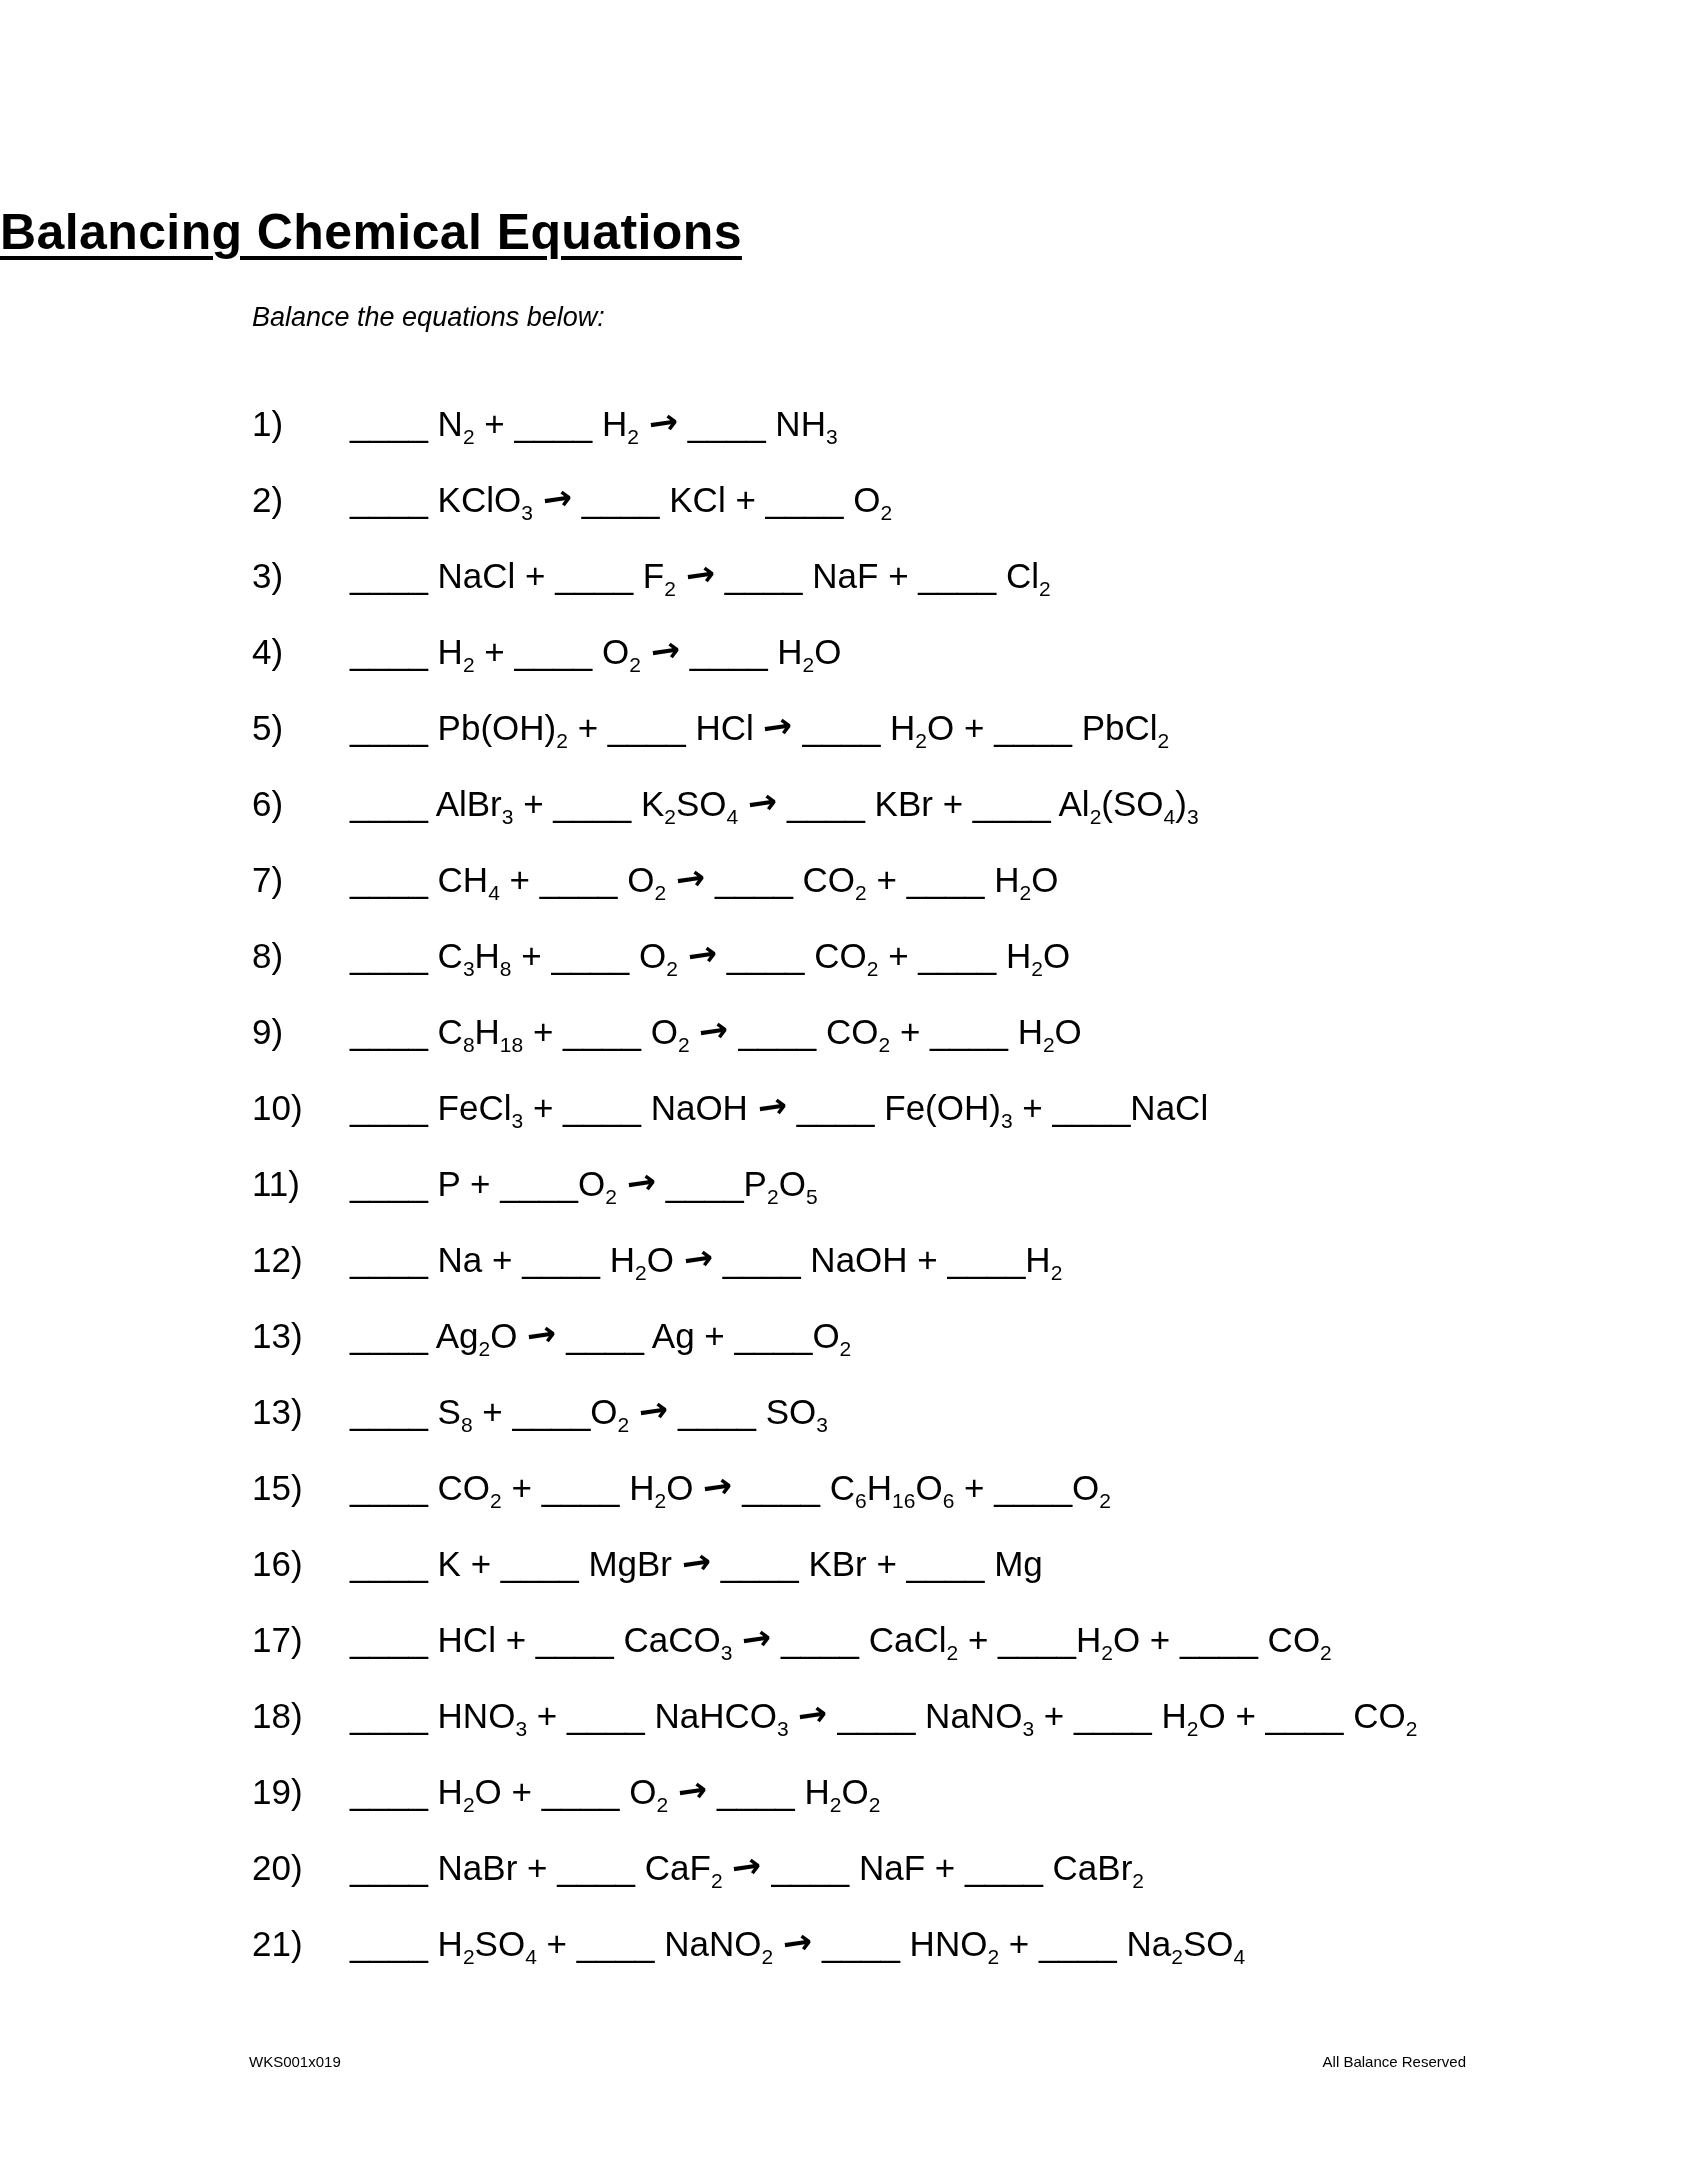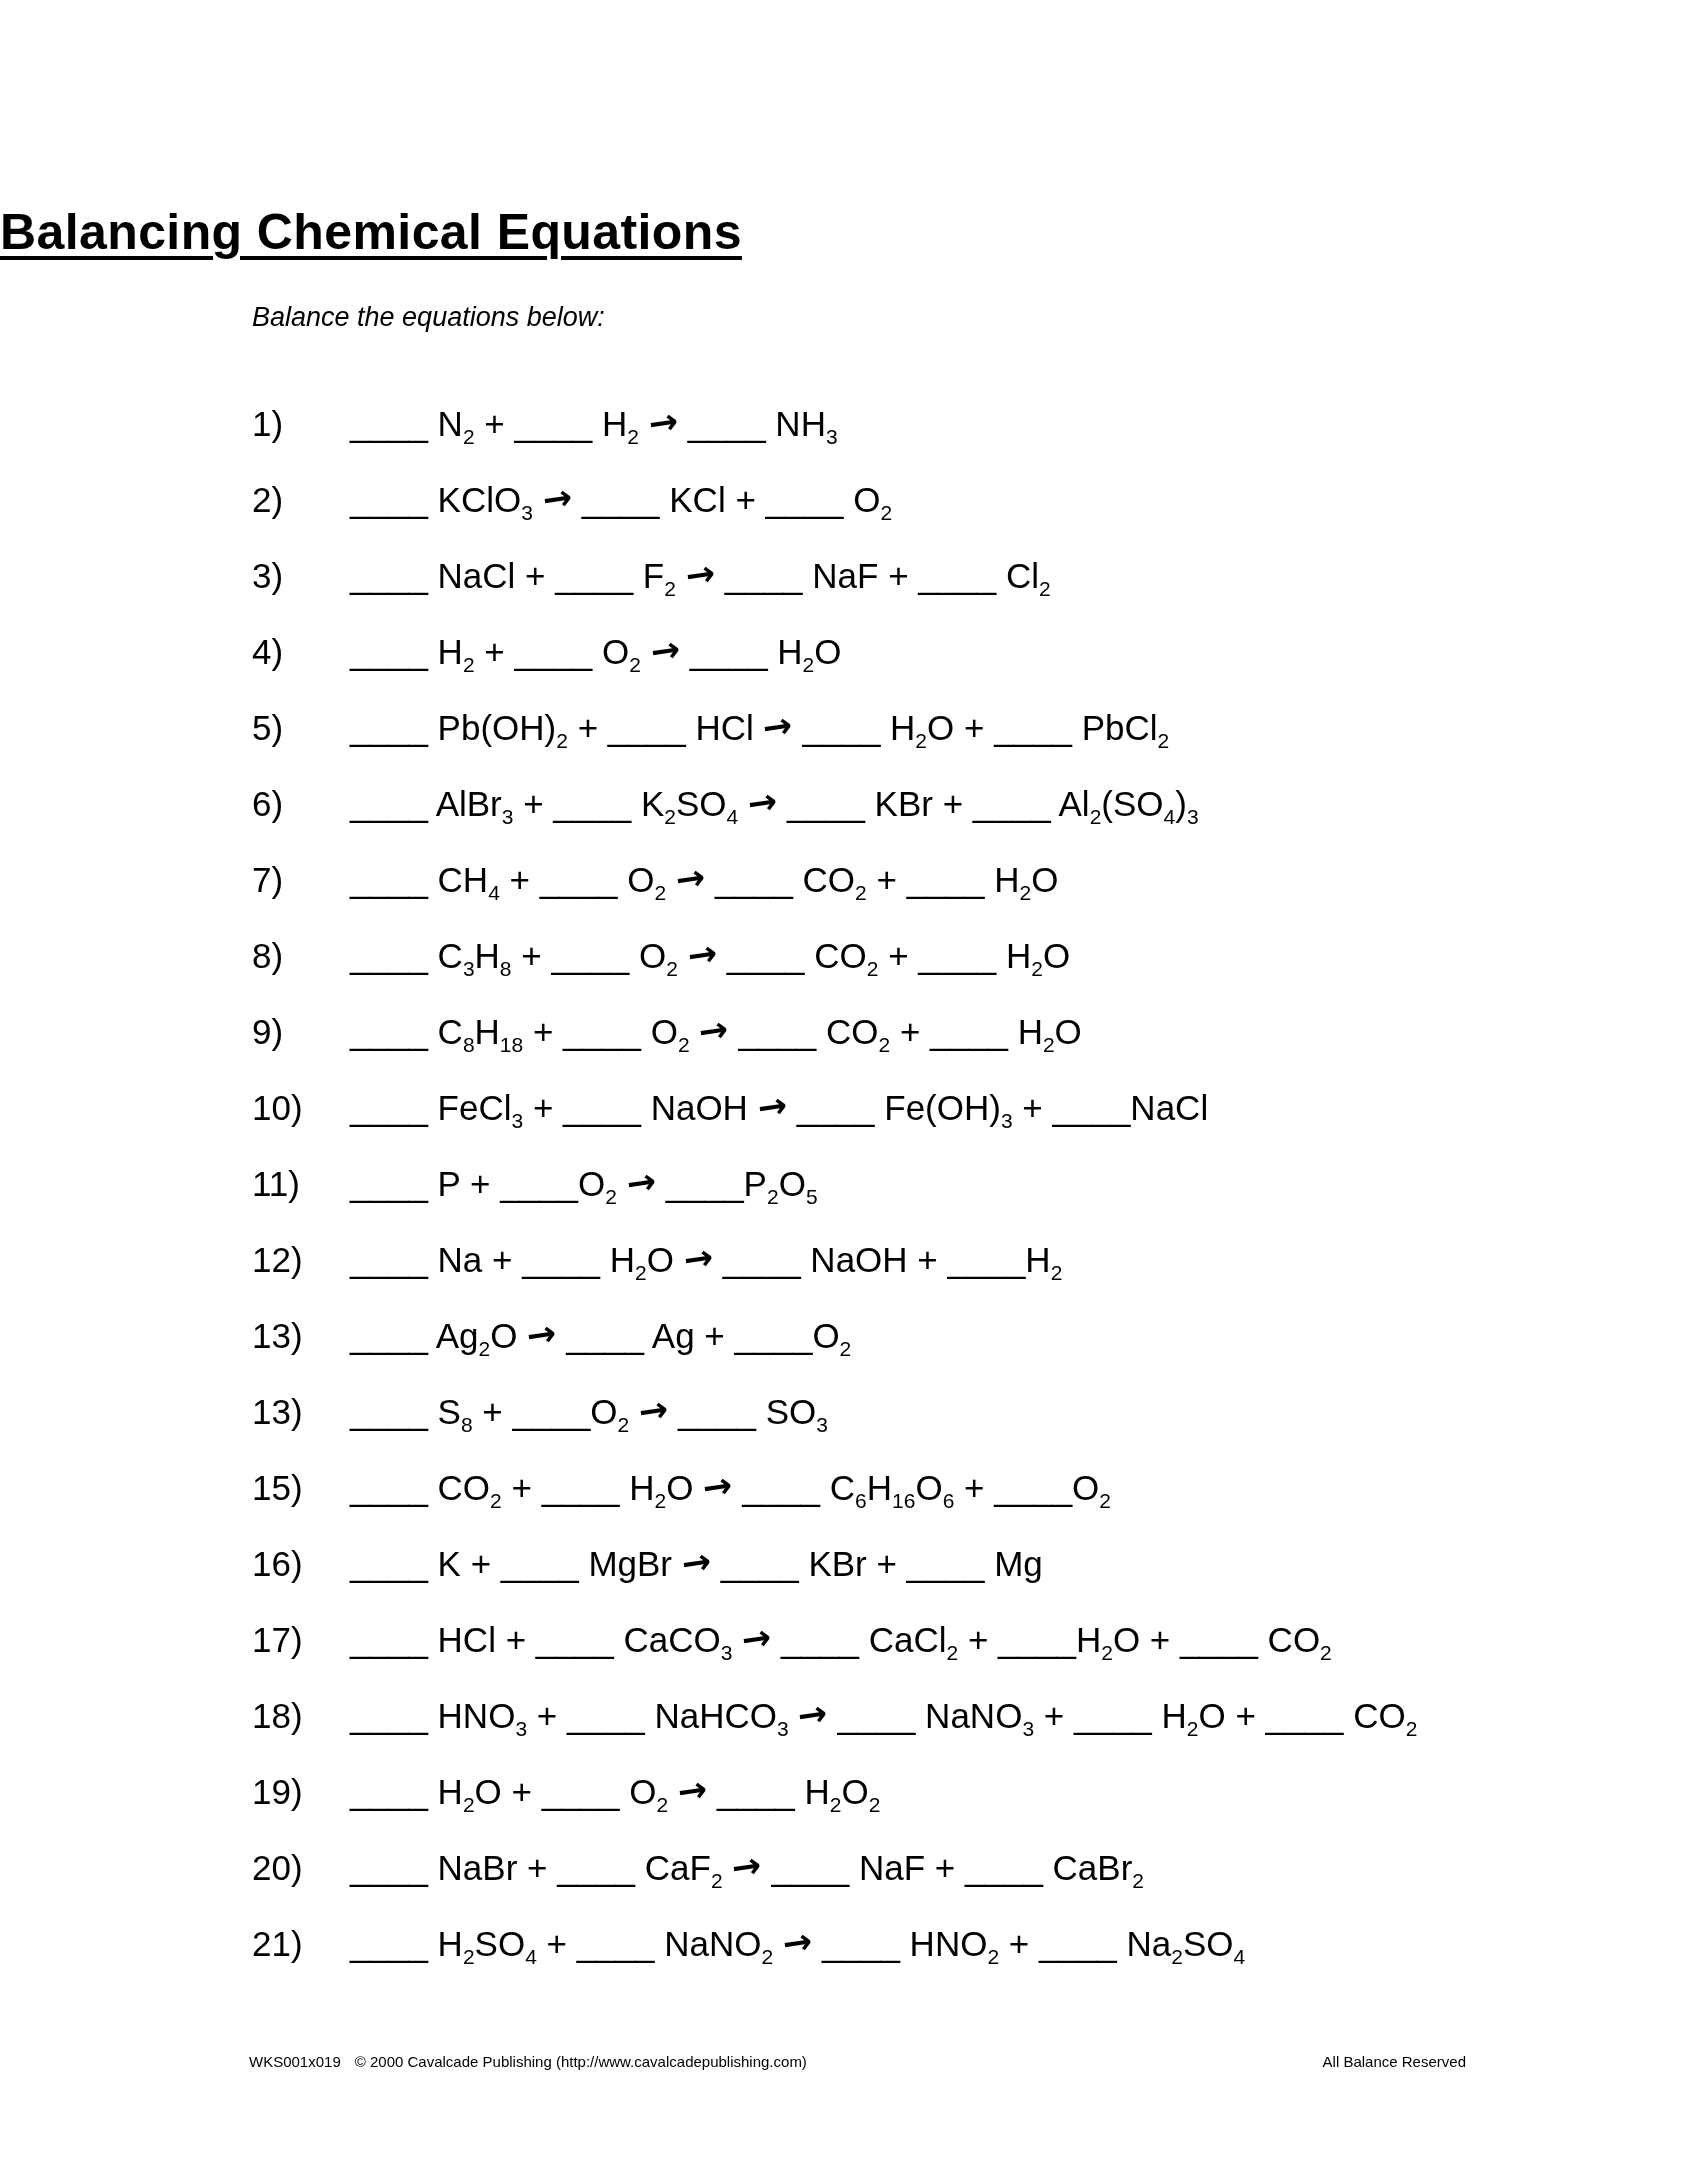--- a/index.html
+++ b/index.html
@@ -104,17 +104,16 @@
       <div class="eq-row"><span class="eq-num">15)</span><span class="eq-formula">____ CO<sub>2</sub> + ____ H<sub>2</sub>O <span class="arrow">→</span> ____ C<sub>6</sub>H<sub>16</sub>O<sub>6</sub> + ____O<sub>2</sub></span></div>
       <div class="eq-row"><span class="eq-num">16)</span><span class="eq-formula">____ K + ____ MgBr <span class="arrow">→</span> ____ KBr + ____ Mg</span></div>
       <div class="eq-row"><span class="eq-num">17)</span><span class="eq-formula">____ HCl + ____ CaCO<sub>3</sub> <span class="arrow">→</span> ____ CaCl<sub>2</sub> + ____H<sub>2</sub>O + ____ CO<sub>2</sub></span></div>
       <div class="eq-row"><span class="eq-num">18)</span><span class="eq-formula">____ HNO<sub>3</sub> + ____ NaHCO<sub>3</sub> <span class="arrow">→</span> ____ NaNO<sub>3</sub> + ____ H<sub>2</sub>O + ____ CO<sub>2</sub></span></div>
       <div class="eq-row"><span class="eq-num">19)</span><span class="eq-formula">____ H<sub>2</sub>O + ____ O<sub>2</sub> <span class="arrow">→</span> ____ H<sub>2</sub>O<sub>2</sub></span></div>
       <div class="eq-row"><span class="eq-num">20)</span><span class="eq-formula">____ NaBr + ____ CaF<sub>2</sub> <span class="arrow">→</span> ____ NaF + ____ CaBr<sub>2</sub></span></div>
       <div class="eq-row"><span class="eq-num">21)</span><span class="eq-formula">____ H<sub>2</sub>SO<sub>4</sub> + ____ NaNO<sub>2</sub> <span class="arrow">→</span> ____ HNO<sub>2</sub> + ____ Na<sub>2</sub>SO<sub>4</sub></span></div>
     </div>
   <div class="footer">
     <span class="code">WKS001x019</span>
-    <span class="copyright">© 2000 Cavalcade Publishing (http://www.cavalcadepublishing.com)</span>
     <span class="rights">All Balance Reserved</span>
   </div>
 </div>
 
 
 </body></html>

